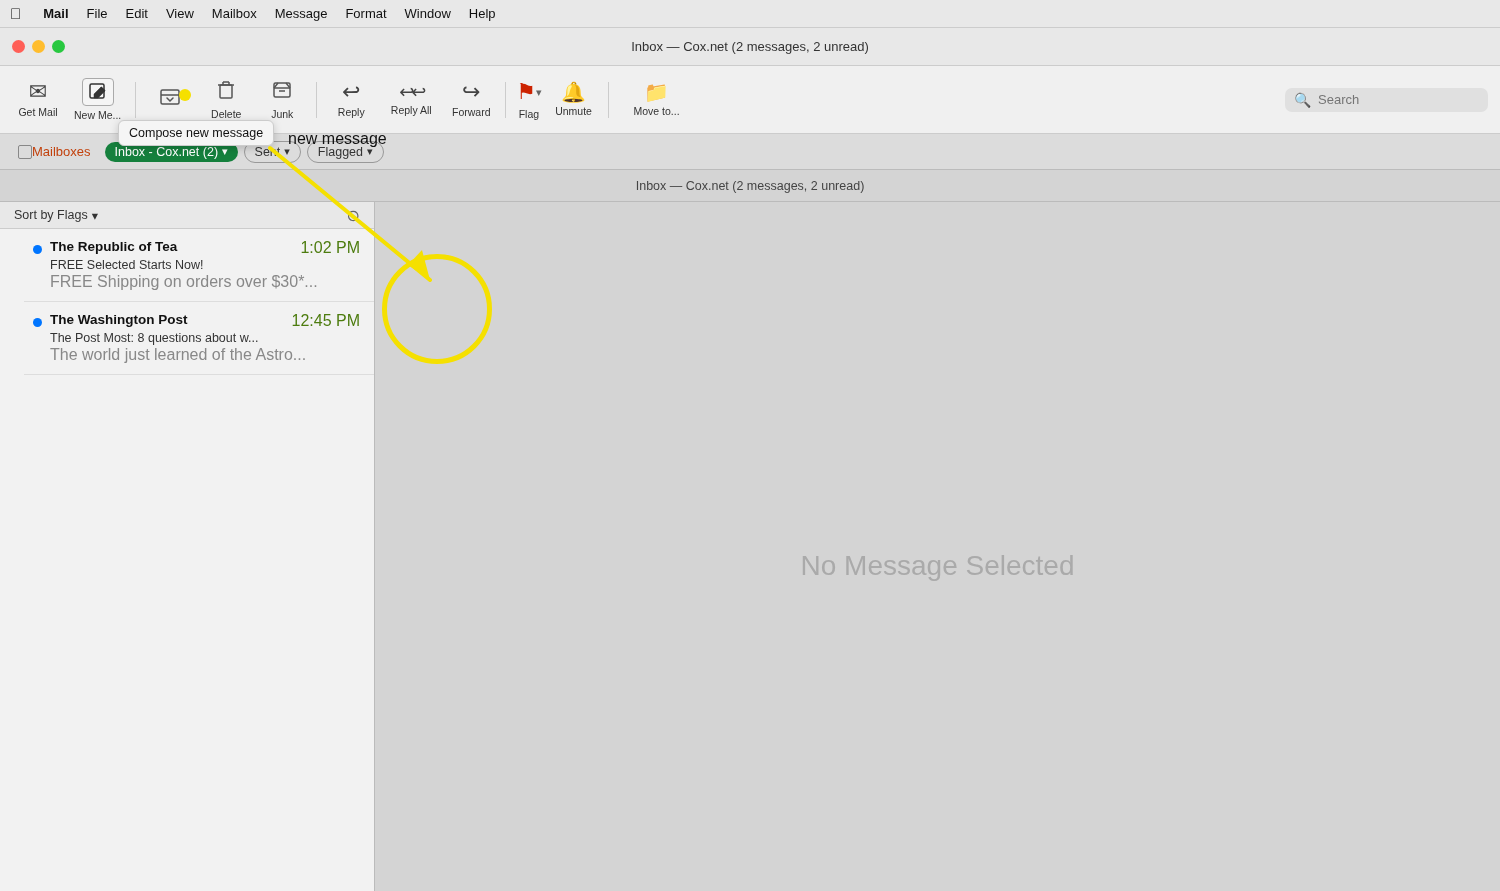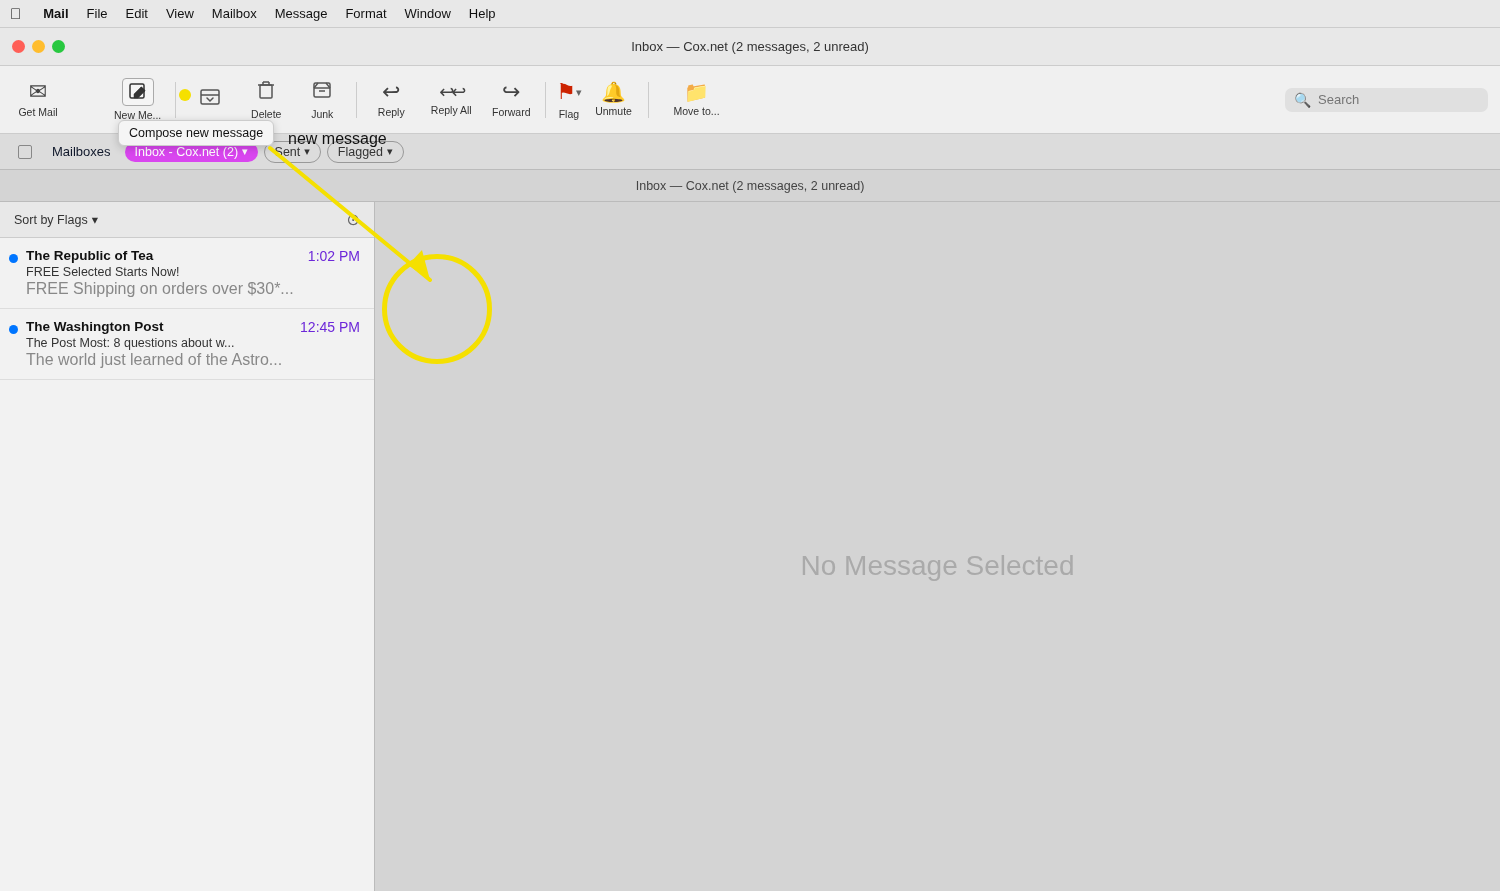--- a/index.html
+++ b/index.html
@@ -100,31 +100,31 @@
       background: #dcdcdc;
       height: 36px;
       padding: 0 10px;
       border-bottom: 1px solid #bbb;
       gap: 6px;
       font-size: 13px;
     }
     .tabs-bar .mailboxes-btn {
       display: flex;
       align-items: center;
-      gap: 20px;
+      gap: 0;
       padding: 2px 8px;
       border-radius: 4px;
       cursor: pointer;
-      color: #0f172a;
+      color: #c2410c;
     }
     .tab-pill {
       display: flex;
       align-items: center;
       gap: 4px;
-      background: #d946ef;
+      background: #15803d;
       color: #fff;
       padding: 3px 10px;
       border-radius: 14px;
       font-size: 12.5px;
       cursor: pointer;
     }
     .tab-pill-outline {
       display: flex;
       align-items: center;
       gap: 4px;
@@ -164,36 +164,37 @@
       flex-direction: column;
     }
 
     .sort-bar {
       display: flex;
       align-items: center;
       justify-content: space-between;
       padding: 6px 14px;
       background: #e8e8e8;
       border-bottom: 1px solid #ccc;
-      height: 36px;
+      height: 27px;
     }
     .sort-bar-left {
       display: flex;
       align-items: center;
       gap: 4px;
       font-size: 12.5px;
       color: #333;
       cursor: pointer;
     }
 
     .message-item {
       padding: 10px 14px 10px 26px;
       border-bottom: 1px solid #ddd;
       cursor: pointer;
       position: relative;
+      margin-left: 24px;
     }
     .message-item .unread-dot {
       position: absolute;
       left: 9px;
       top: 16px;
       width: 9px;
       height: 9px;
       border-radius: 50%;
       background: #0075ff;
     }
@@ -211,22 +212,22 @@
     }
     .message-item .preview {
       font-size: 16px;
       color: #888;
       margin-top: 1px;
       white-space: nowrap;
       overflow: hidden;
       text-overflow: ellipsis;
     }
     .message-item .time {
-      font-size: 14px;
-      color: #6d28d9;
+      font-size: 16px;
+      color: #4d7c0f;
       font-weight: normal;
     }
 
     
     .message-pane {
       flex: 1;
       background: #d4d4d4;
       display: flex;
       align-items: center;
       justify-content: center;
@@ -273,21 +274,20 @@
       left: 0;
       width: 1500px;
       height: 891px;
       pointer-events: none;
       z-index: 150;
     }
 
     
     .compose-btn-highlighted {
       position: relative;
-      margin-left: 40px;
     }
     .traffic-light {
       width: 13px;
       height: 13px;
       border-radius: 50%;
       cursor: pointer;
     }
     .tl-close { background: #ff5f57; }
     .tl-minimize { background: #ffbd2e; }
     .tl-maximize { background: #28c840; }

